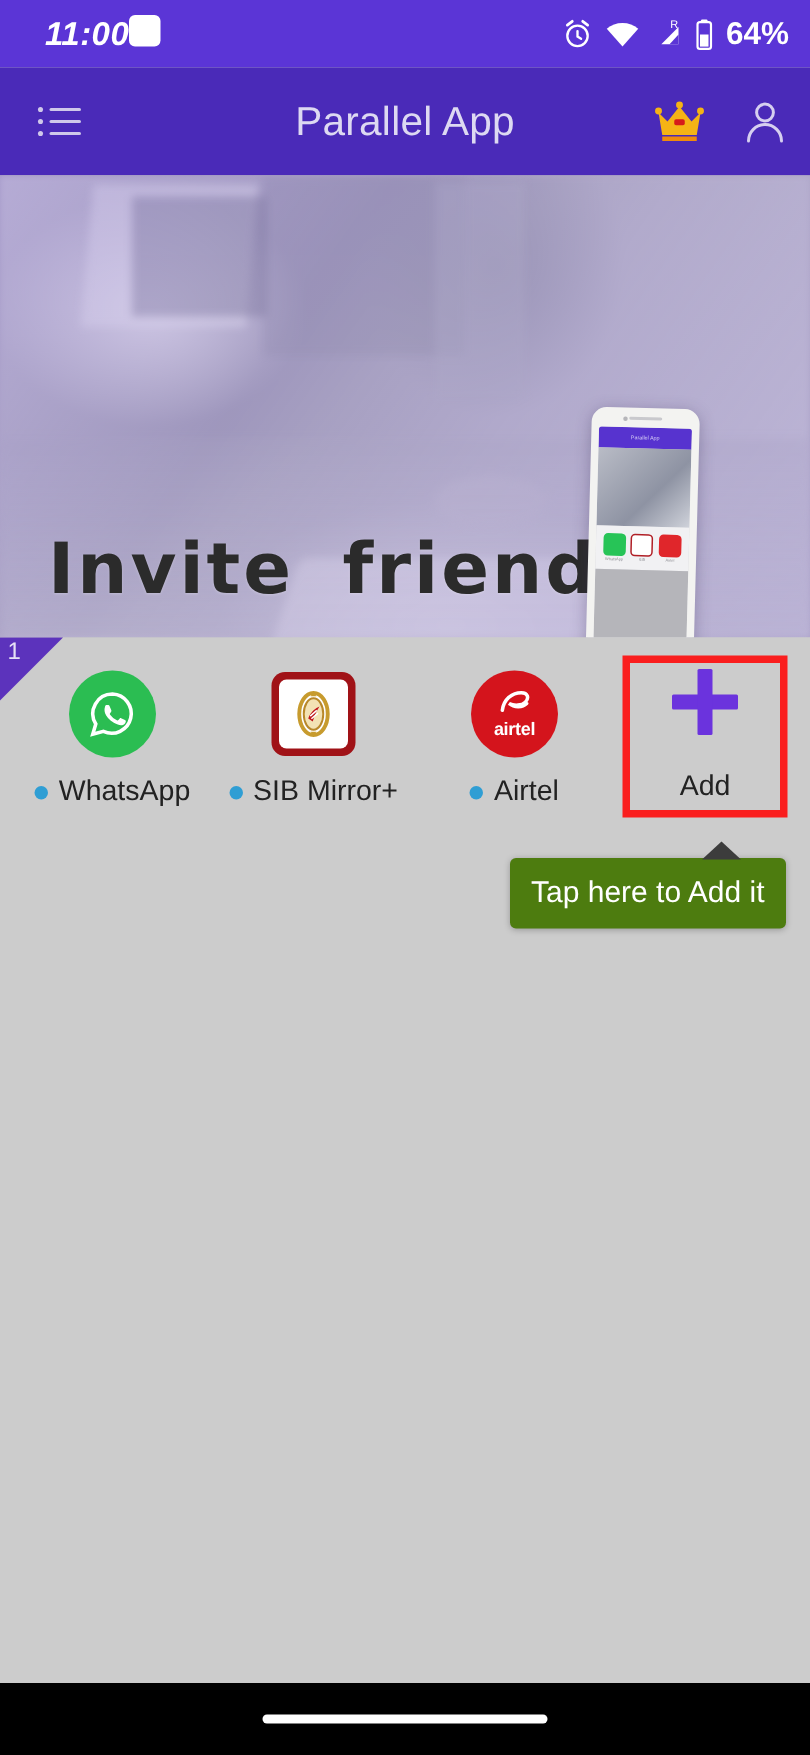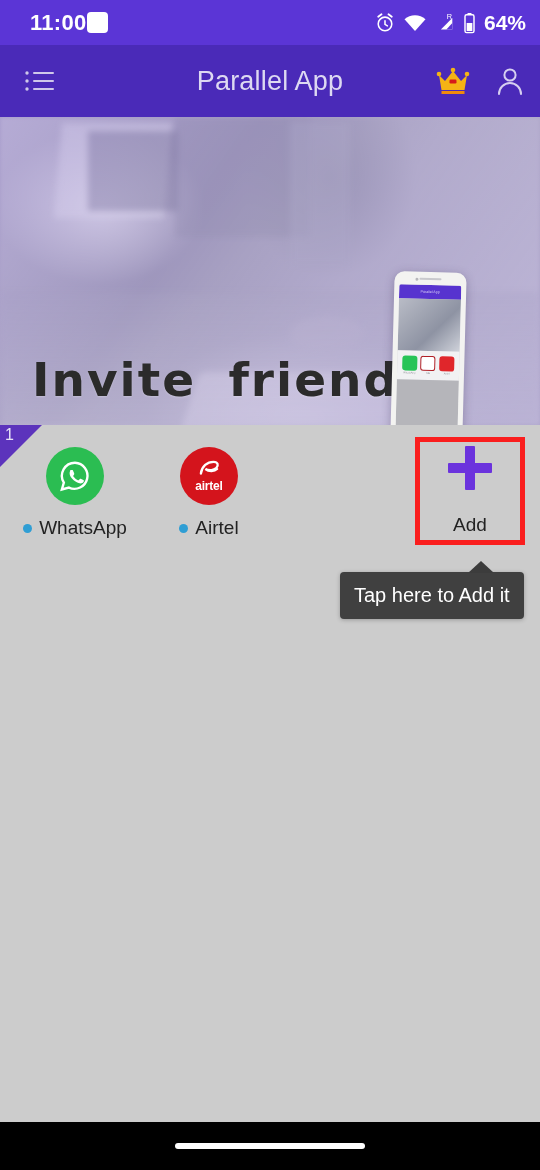--- a/index.html
+++ b/index.html
@@ -10,21 +10,21 @@
     position:relative;
   }
 
   
   .status-bar{
     position:absolute; left:0; top:0; width:540px; height:45px;
     background:#5b35d6;
     display:flex; align-items:center; justify-content:space-between;
     padding:0 14px 0 30px;
   }
-  .sb-left{ display:flex; align-items:center; gap:0; }
+  .sb-left{ display:flex; align-items:flex-start; gap:0;font-style:italic; }
   .sb-time{ color:#ffffff; font-size:22px; font-weight:bold; letter-spacing:.3px; }
   .sb-notif{ width:21px; height:21px; background:#ffffff; border-radius:4px; }
   .sb-right{ display:flex; align-items:center; gap:7px; }
   .ico{ display:block; }
   .sb-batt-text{ color:#ffffff; font-size:21px; font-weight:bold; margin-left:1px;}
 
   
   .app-bar{
     position:absolute; left:0; top:45px; width:540px; height:72px;
     background:#4a2ab8;
@@ -159,21 +159,21 @@
   }
   .plus{ position:relative; width:44px; height:44px; }
   .plus:before,.plus:after{ content:""; position:absolute; background:#6b33dd; border-radius:1px; }
   .plus:before{ left:0; top:17px; width:44px; height:10px; }
   .plus:after{ top:0; left:17px; width:10px; height:44px; }
   .add-label{ font-size:19px; color:#222222; margin-top:24px; }
 
   
   .tooltip{
     position:absolute; left:340px; top:572px;
-    background:#404040; color:#ffffff;
+    background:#4d7c0f; color:#ffffff;
     padding:12px 14px; border-radius:4px;
     font-size:20px; white-space:nowrap;
     box-shadow:0 1px 4px rgba(0,0,0,.25);
   }
   .tooltip-arrow{
     position:absolute; left:128px; top:-11px;
     width:0; height:0;
     border-left:13px solid transparent;
     border-right:13px solid transparent;
     border-bottom:12px solid #3c3c3c;
@@ -305,20 +305,40 @@
             <path d="M11.6 11.4c.3-.7.7-.7 1-.7h.8c.3 0 .6 0 .9.7l1 2.4c.1.3.1.6-.1.9l-.6.8c-.2.3-.3.5 0 .9a10 10 0 0 0 4 3.3c.4.2.6.1.9-.1l.8-.9c.2-.3.5-.3.8-.2l2.3 1.1c.3.2.5.4.5.7 0 .6-.4 1.6-1.4 2-1.4.6-3 .4-5.7-1.1-2.9-1.7-4.6-4.2-5.2-5.7-.5-1.5-.4-3 0-3.8z" fill="#ffffff"></path>
           </svg>
         </div>
       </div>
       <div class="app-label-row">
         <span class="dot"></span>
         <span class="app-label">WhatsApp</span>
       </div>
     </div>
 
+    <div class="app-cell">
+      <div class="app-ic-wrap">
+        <div class="sib-outer">
+          <div class="sib-inner">
+            <svg width="34" height="34" viewBox="0 0 34 34">
+              <ellipse cx="17" cy="17" rx="9.5" ry="14" fill="none" stroke="#c79b2e" stroke-width="2.6"></ellipse>
+              <ellipse cx="17" cy="17" rx="6.5" ry="10.5" fill="#f3e2b4" stroke="#b8882a" stroke-width="1.3"></ellipse>
+              <path d="M13.5 20 C15 15.5 18.5 13 21 12 C19 15 17.5 18.5 16.5 22 Z" fill="#c0161c"></path>
+              <path d="M14.8 18.4 L19.2 14.6 M15.6 20.2 L20 16.4" stroke="#ffffff" stroke-width="1"></path>
+              <path d="M17 2.5 L19 5.2 L15 5.2 Z" fill="#c79b2e"></path>
+              <path d="M17 31.5 L19 28.8 L15 28.8 Z" fill="#c79b2e"></path>
+            </svg>
+          </div>
+        </div>
+      </div>
+      <div class="app-label-row">
+        <span class="dot"></span>
+        <span class="app-label">SIB Mirror+</span>
+      </div>
+    </div>
 
     <div class="app-cell">
       <div class="app-ic-wrap">
         <div class="airtel">
           <svg width="24" height="18" viewBox="0 0 26 20">
             <path d="M4 15 C5 7 11 2 18 2 C23 2 24 6 21 9 C18.5 11.5 13 12 9 10 C13 13.5 19 13 22 10" fill="none" stroke="#ffffff" stroke-width="2.6" stroke-linecap="round"></path>
           </svg>
           <span class="airtel-txt">airtel</span>
         </div>
       </div>

